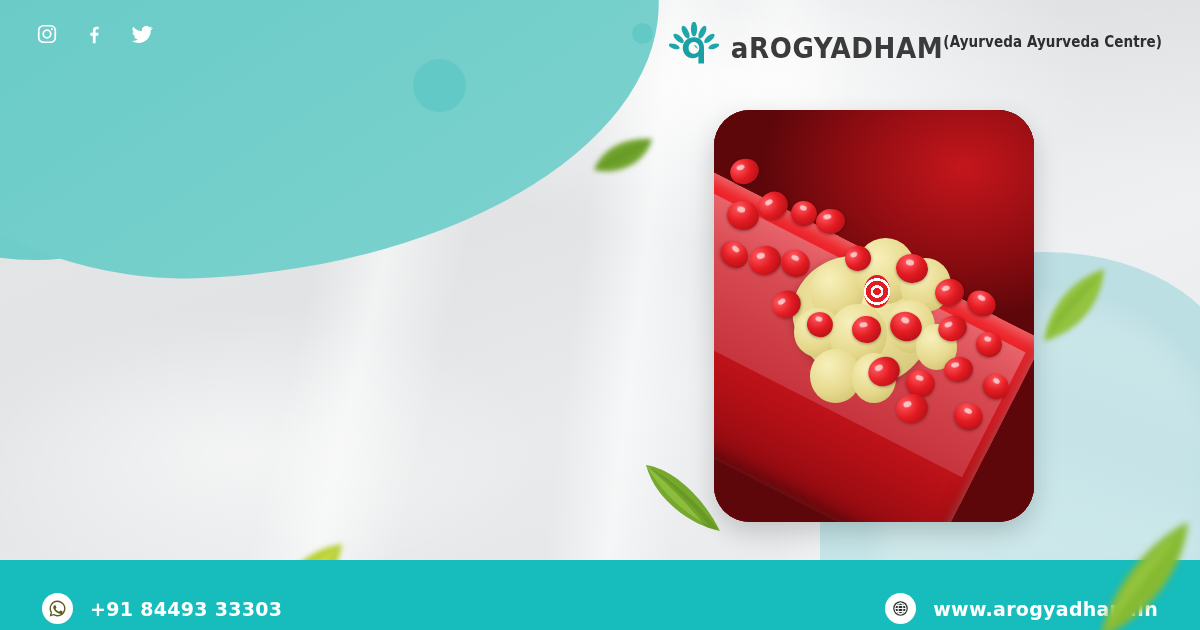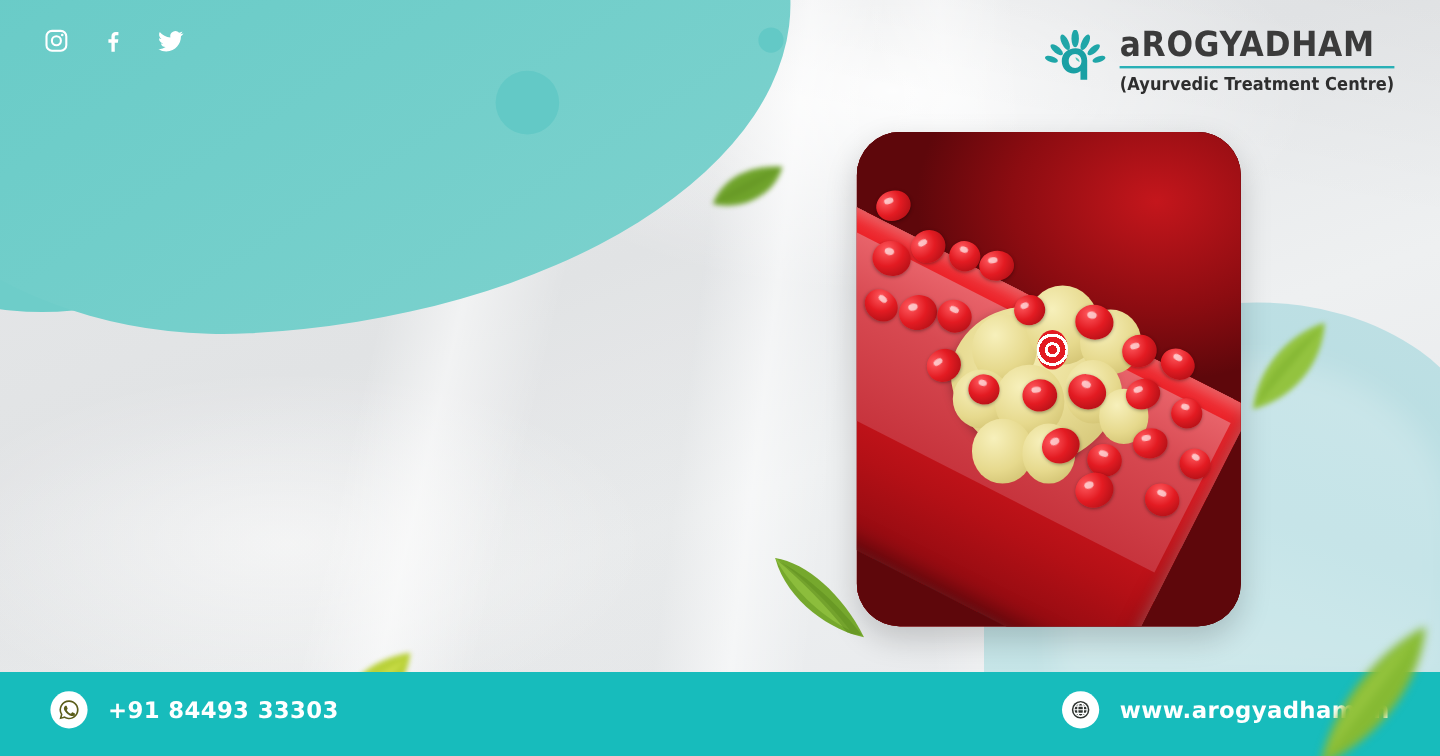--- a/index.html
+++ b/index.html
@@ -59,22 +59,22 @@
     width:330px; height:270px;
     background:rgba(255,255,255,.22);
     border-radius:50% 50% 0 0;
     filter:blur(12px);
   }
 
   
   .footer {
     position:absolute; left:0; bottom:0; width:1200px; height:70px;
     background:#17bcbc;
-    display:flex; align-items:flex-start; justify-content:space-between;
-    padding:16px 42px;
+    display:flex; align-items:flex-end; justify-content:space-between;
+    padding:6px 42px;
     z-index:9;
   }
   .contact { display:flex; align-items:center; gap:17px; }
   .badge-circle {
     width:31px; height:31px; border-radius:50%;
     background:#fff; display:flex; align-items:center; justify-content:center;
     flex:0 0 auto;
   }
   .contact-text {
     color:#fff; font-size:19px; font-weight:700; letter-spacing:.3px;
@@ -98,21 +98,21 @@
   }
   .h-accent {
     font-family:"Liberation Sans Narrow","DejaVu Sans Condensed","Liberation Sans", sans-serif;
     font-size:57px; line-height:66px; font-weight:700; color:#23aeb4;
     letter-spacing:0px; white-space:nowrap; margin-top:6px;
     transform:scaleX(.95); transform-origin:left center;
   }
 
   
   .logo { position:absolute; right:38px; top:22px; display:flex; align-items:center; gap:11px; z-index:8; }
-  .logo-txt { display:flex; flex-direction:column; align-items:stretch; }
+  .logo-txt { display:flex; flex-direction:row; align-items:stretch; }
   .logo-name {
     font-family:"Liberation Sans Narrow","DejaVu Sans Condensed","Liberation Sans", sans-serif;
     font-size:29px; font-weight:700; color:#3b3b3b; letter-spacing:.6px; line-height:30px;
     text-transform:lowercase;
   }
   .logo-name b { text-transform:uppercase; }
   .logo-rule { height:2px; background:#29b0b6; margin:3px 0 4px; }
   .logo-sub {
     font-family:"Liberation Sans Narrow","DejaVu Sans Condensed","Liberation Sans", sans-serif;
     font-size:15px; font-weight:700; color:#2e2e2e; letter-spacing:.1px; white-space:nowrap;
@@ -221,21 +221,21 @@
           <ellipse cx="6.2" cy="24.4" rx="2.4" ry="5.6" transform="rotate(-72 6.2 24.4)"></ellipse>
           <ellipse cx="45.8" cy="24.4" rx="2.4" ry="5.6" transform="rotate(72 45.8 24.4)"></ellipse>
         </g>
         <path fill="#1aa0a4" d="M26.4 15.2c-6.6 0-11.6 4.1-11.6 10.6 0 6.2 4.3 10.4 10 10.4 2.4 0 4.3-.8 5.6-2v7.3h5.6V25.4c0-6.4-4.4-10.2-9.6-10.2zm-.5 16.5c-3.1 0-5.3-2.4-5.3-5.8s2.2-5.8 5.3-5.8 5.3 2.4 5.3 5.8-2.2 5.8-5.3 5.8z"></path>
         <path fill="#4cc3b4" d="M26.2 22.8c1.9.5 3.3 2 3.5 3.9-1.9-.4-3.3-1.9-3.5-3.9z"></path>
       </svg>
     </span>
     <span class="logo-txt">
       <span class="logo-name"><span>a</span><b>ROGYADHAM</b></span>
       <span class="logo-rule"></span>
-      <span class="logo-sub">(Ayurvedic Treatment Centre)</span>
+      <span class="logo-sub">(Ayurveda Ayurveda Centre)</span>
     </span>
   </div>
 
   <div class="hero">
     <div class="vessel-bg"></div>
     <div class="tube"></div>
     <div class="lumen"></div>
     <div class="plaque"></div>
 
     <div class="plq" style="left:30%;top:37%;width:17%;height:14%"></div>

